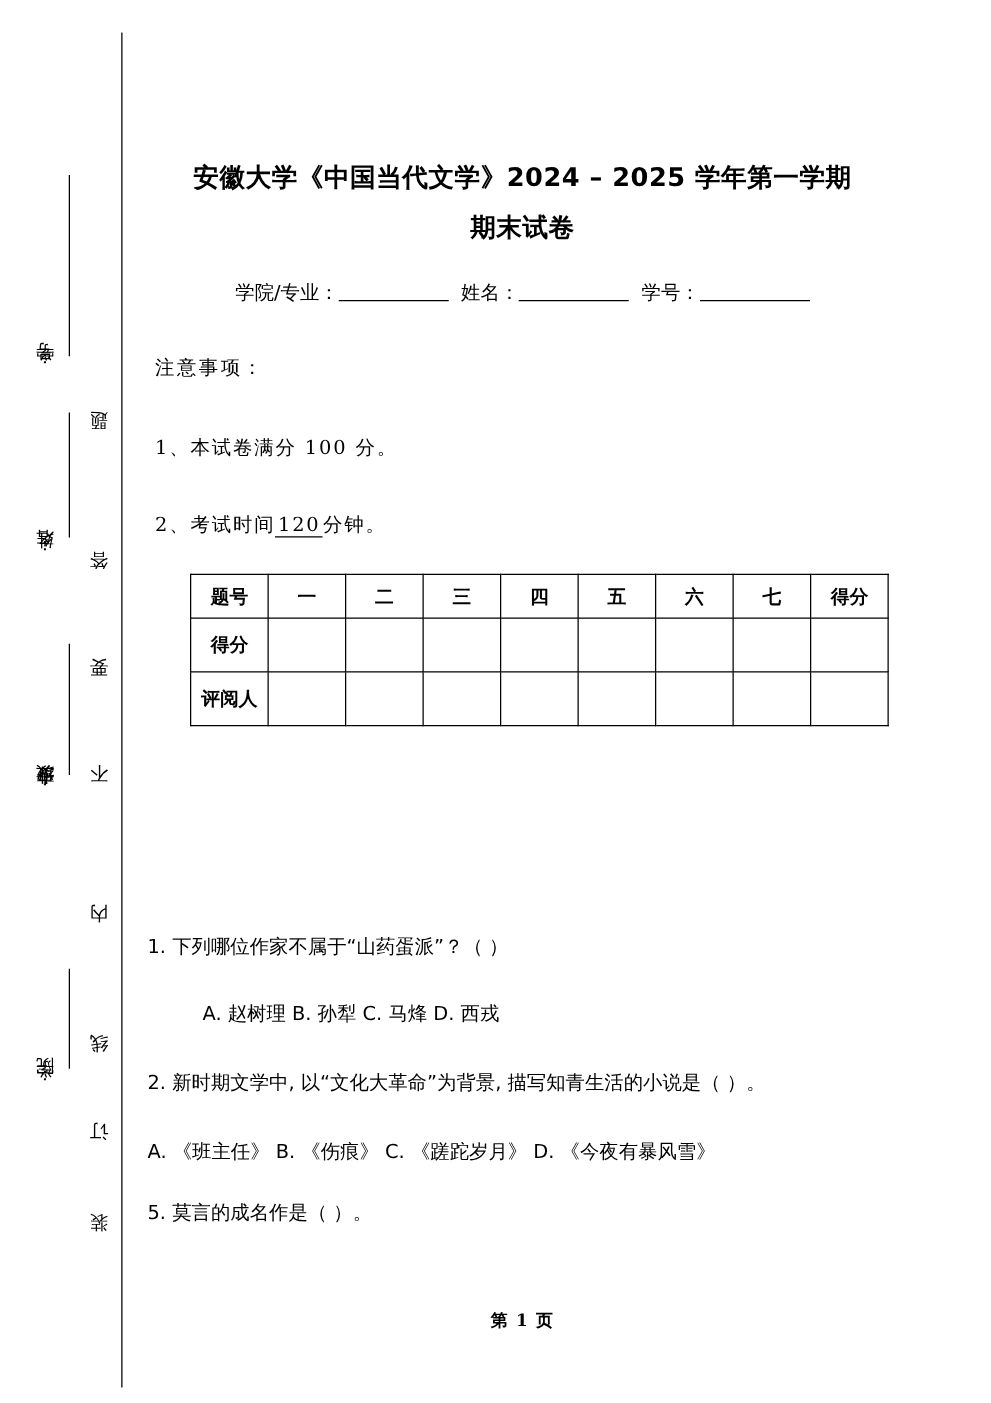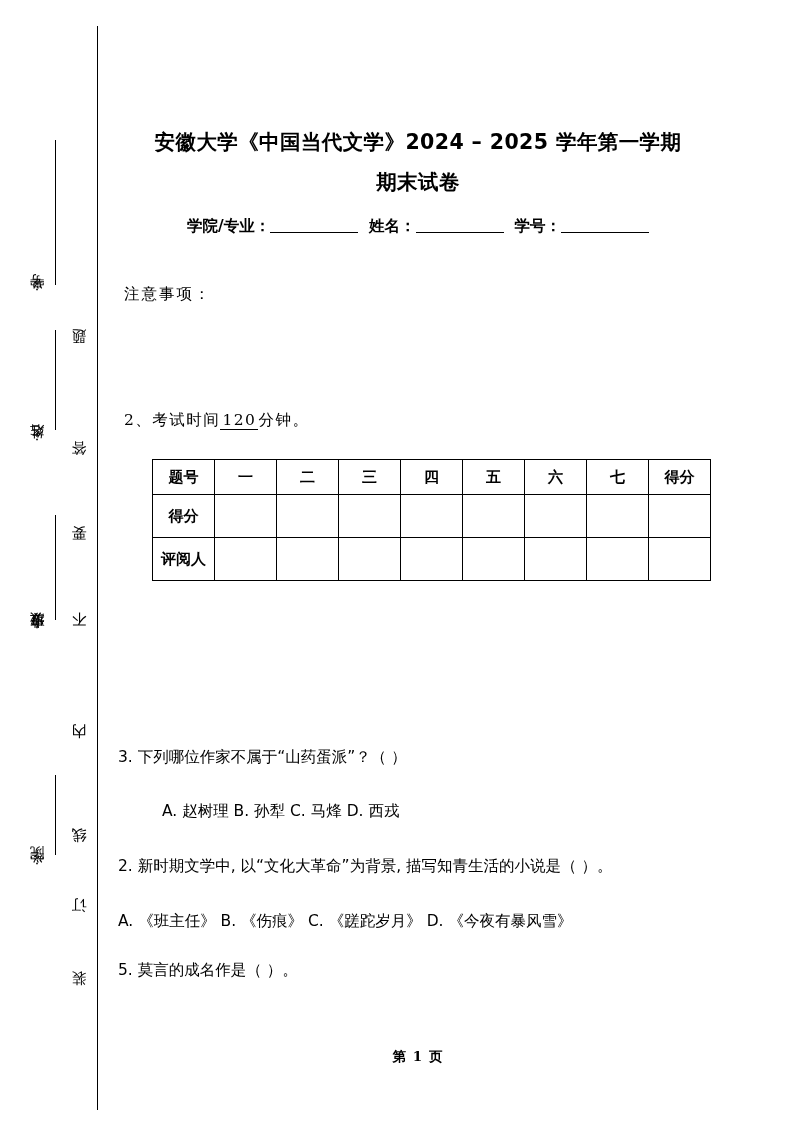--- a/index.html
+++ b/index.html
@@ -77,25 +77,25 @@
     text-align: center;
     font-size: 20.5px;
     font-weight: bold;
     line-height: 40px;
     letter-spacing: 0.4px;
   }
 
   #student-info {
     position: absolute;
     left: 0;
-    top: 216px;
+    top: 224px;
     width: 600px;
     text-align: center;
     font-size: 15.5px;
-    font-weight: bold;
+    font-weight: normal;
     white-space: nowrap;
   }
   .blank-rule {
     display: inline-block;
     border-bottom: 1.4px solid #000;
     vertical-align: -2px;
   }
   .bl-long { width: 88px; }
   .bl-mid  { width: 88px; }
 
@@ -224,20 +224,21 @@
     <div>安徽大学《中国当代文学》2024 – 2025 学年第一学期</div>
     <div>期末试卷</div>
   </div>
 
   <div id="student-info">
     <span>学院/专业：</span><span class="blank-rule bl-long"></span>&nbsp;&nbsp;<span>姓名：</span><span class="blank-rule bl-mid"></span>&nbsp;&nbsp;<span>学号：</span><span class="blank-rule bl-mid"></span>
   </div>
 
   <div id="notes-heading">注意事项：</div>
 
+  <div class="note-line" id="note-1">1、本试卷满分 100 分。</div>
 
   <div class="note-line" id="note-2">
     <span>2、考试时间</span><span class="inline-ul">120</span><span>分钟。</span>
   </div>
 
   <table id="score-table">
     <colgroup>
       <col class="c-label">
         <col class="c-cell">
         <col class="c-cell">
@@ -279,21 +280,21 @@
         <td></td>
         <td></td>
         <td></td>
         <td></td>
         <td></td>
       </tr>
     </tbody>
   </table>
 
 
-  <div class="q-stem" id="q1-stem">3. 下列哪位作家不属于“山药蛋派”？（  ）</div>
+  <div class="q-stem" id="q1-stem">1. 下列哪位作家不属于“山药蛋派”？（  ）</div>
   <div class="q-opts" id="q1-opts">A. 赵树理   B. 孙犁   C. 马烽   D. 西戎</div>
 
   <div class="q-stem" id="q2-stem">2. 新时期文学中, 以“文化大革命”为背景, 描写知青生活的小说是（  ）。</div>
   <div class="q-opts" id="q2-opts">A. 《班主任》   B. 《伤痕》   C. 《蹉跎岁月》   D. 《今夜有暴风雪》</div>
 
   <div class="q-stem" id="q3-stem">5. 莫言的成名作是（  ）。</div>
 
   <div id="page-footer">第 1 页</div>
 </div>
 

